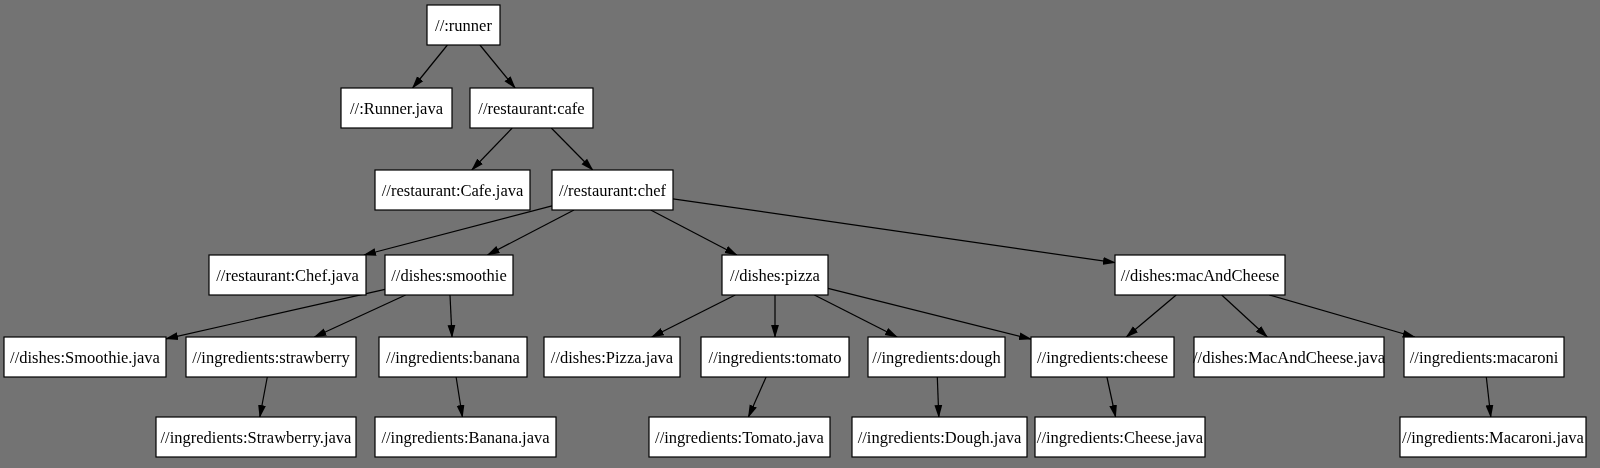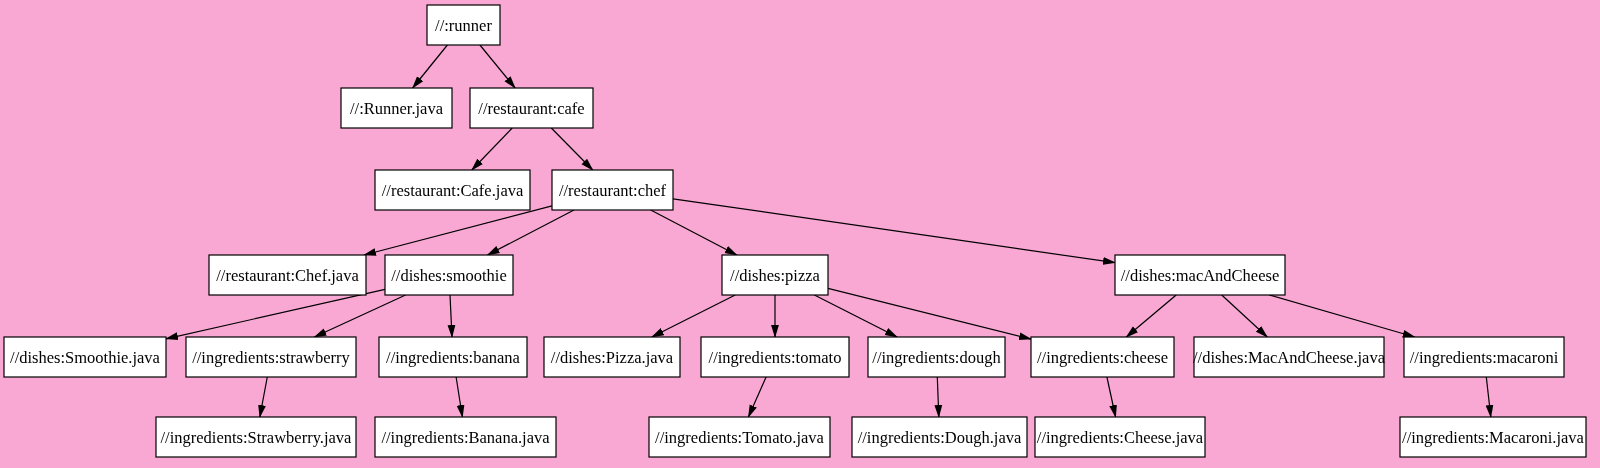--- a/index.html
+++ b/index.html
@@ -4,21 +4,21 @@
 <style>
   html, body {
     margin: 0;
     padding: 0;
     background: #ffffff;
   }
   .graph-wrap {
     position: relative;
     width: 1600px;
     height: 468px;
-    background: #f9a8d4;
+    background: #737373;
     overflow: hidden;
     font-family: "Liberation Serif", "DejaVu Serif", serif;
   }
   svg text {
     font-family: "Liberation Serif", "DejaVu Serif", serif;
     font-size: 16.5px;
     fill: #000000;
   }
   svg rect.node-box {
     fill: #ffffff;

